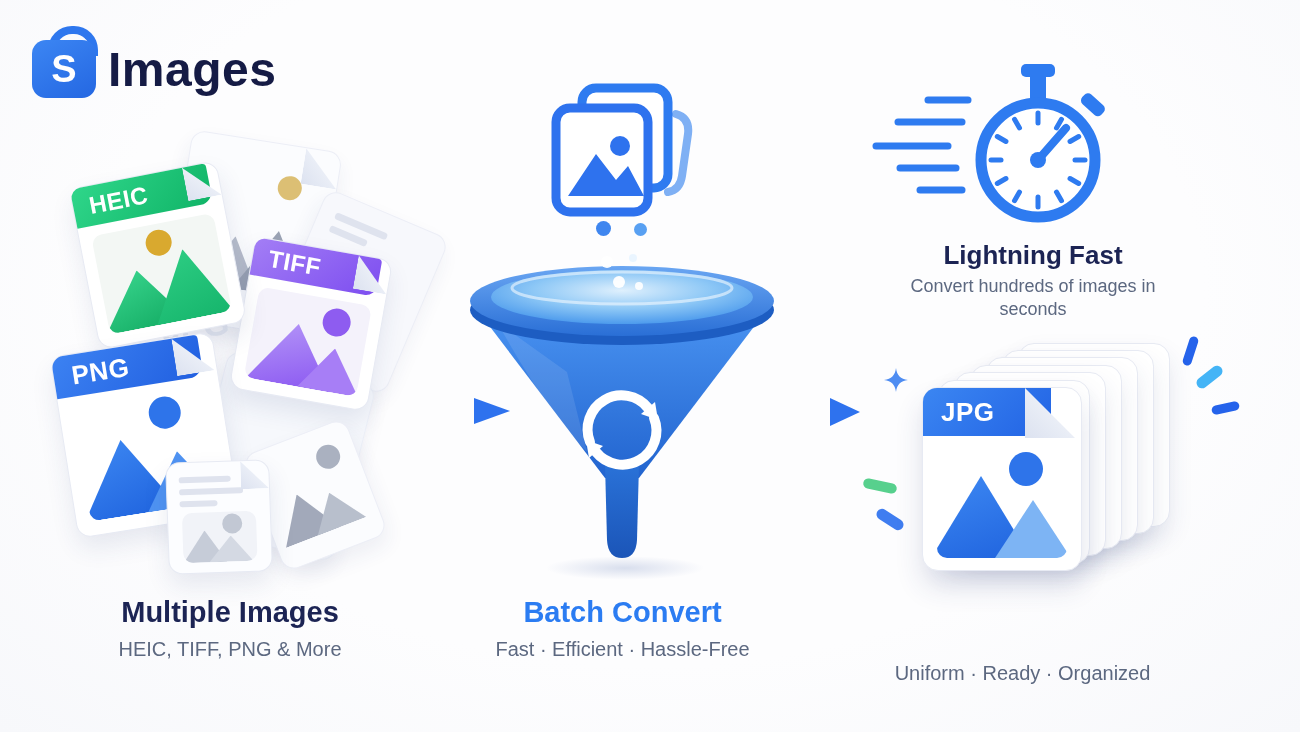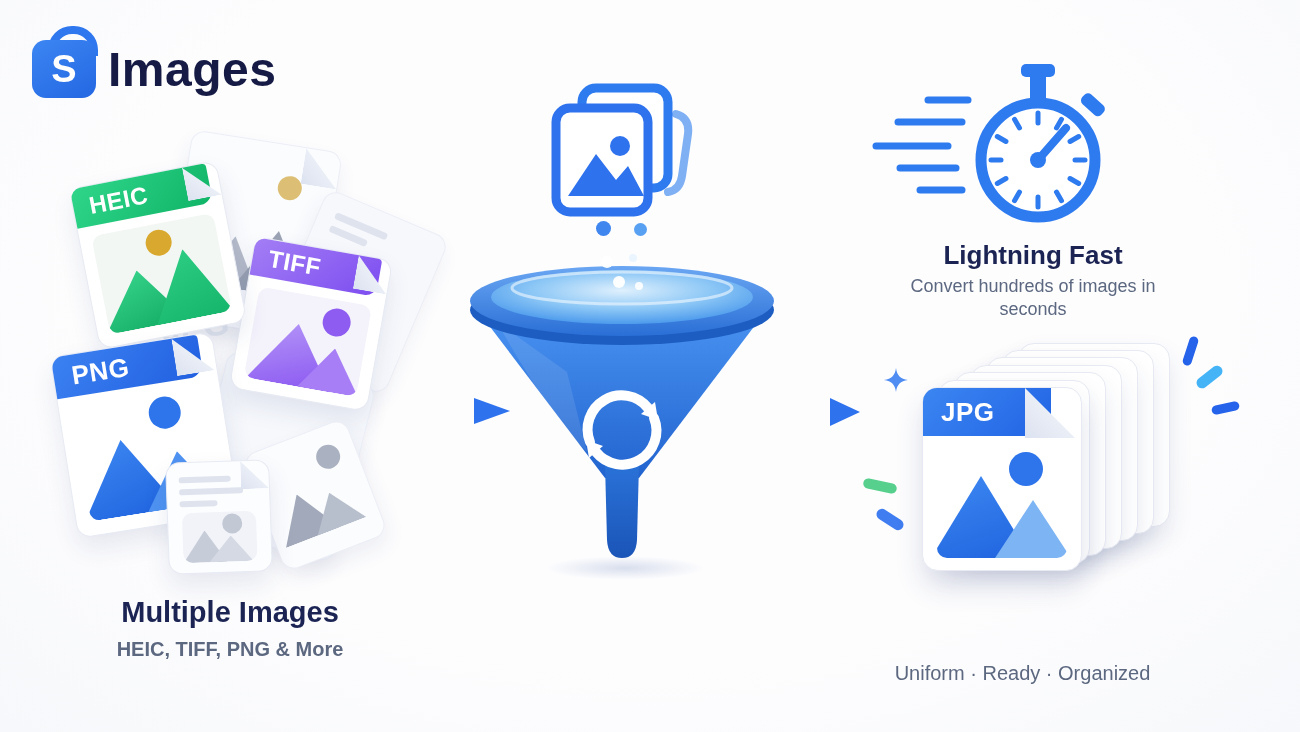--- a/index.html
+++ b/index.html
@@ -97,21 +97,21 @@
       <div class="img-ph" style="left:14px;top:50px;right:14px;bottom:10px;background:#f1f3f8;">
         <div class="dot" style="right:14px;top:2px;width:20px;height:20px;background:#c2c8d4;"></div>
         <div class="mt" style="left:0;bottom:0;width:44px;height:32px;background:#c6ccd8;"></div>
         <div class="mt" style="left:26px;bottom:0;width:44px;height:26px;background:#d4d9e3;"></div>
       </div>
       <div class="flap" style="right:0;top:0;width:28px;height:28px;"></div>
     </div>
   </div>
 
   <div class="title" style="left:35px;top:596px;width:390px;">Multiple Images</div>
-  <div class="subtitle" style="left:35px;top:638px;width:390px;font-weight:bold;">HEIC, TIFF, PNG &amp; More</div>
+  <div class="subtitle" style="left:35px;top:638px;width:390px;">HEIC, TIFF, PNG &amp; More</div>
 
   <svg class="abs" style="left:362px;top:396px;" width="158" height="30" viewBox="0 0 158 30">
     <defs>
       <linearGradient id="dashGrad" x1="0" y1="0" x2="1" y2="0">
         <stop offset="0" stop-color="#b9d4fa"></stop>
           <stop offset="1" stop-color="#2e72ee"></stop>
       </linearGradient>
     </defs>
     <line x1="8" y1="15" x2="112" y2="15" stroke="url(#dashGrad)" stroke-width="9" stroke-linecap="round" stroke-dasharray="16 15"></line>
     <polygon points="112,2 148,15 112,28" fill="#2e72ee"></polygon>
@@ -163,20 +163,22 @@
       <path d="M123,190 A34,34 0 0 1 181,156" fill="none" stroke="#fff" stroke-width="10" stroke-linecap="round"></path>
       <polygon points="191,168 174,162 188,150" fill="#fff"></polygon>
       <g transform="rotate(180 155 178)">
         <path d="M123,190 A34,34 0 0 1 181,156" fill="none" stroke="#fff" stroke-width="10" stroke-linecap="round"></path>
         <polygon points="191,168 174,162 188,150" fill="#fff"></polygon>
       </g>
     </g>
   </svg>
   <div class="abs" style="left:545px;top:556px;width:160px;height:24px;border-radius:50%;background:radial-gradient(ellipse, rgba(70,100,170,0.20), rgba(70,100,170,0) 70%);"></div>
 
+  <div class="title" style="left:455px;top:596px;width:335px;color:#2b7cf2;">Batch Convert</div>
+  <div class="subtitle" style="left:440px;top:638px;width:365px;">Fast · Efficient · Hassle-Free</div>
 
   <svg class="abs" style="left:736px;top:397px;" width="126" height="30" viewBox="0 0 126 30">
     <defs>
       <linearGradient id="solidGrad" x1="0" y1="0" x2="1" y2="0">
         <stop offset="0" stop-color="#cfe2fb"></stop>
           <stop offset="1" stop-color="#2e72ee"></stop>
       </linearGradient>
     </defs>
     <line x1="6" y1="15" x2="96" y2="15" stroke="url(#solidGrad)" stroke-width="10" stroke-linecap="round"></line>
     <polygon points="94,1 124,15 94,29" fill="#2e72ee"></polygon>

